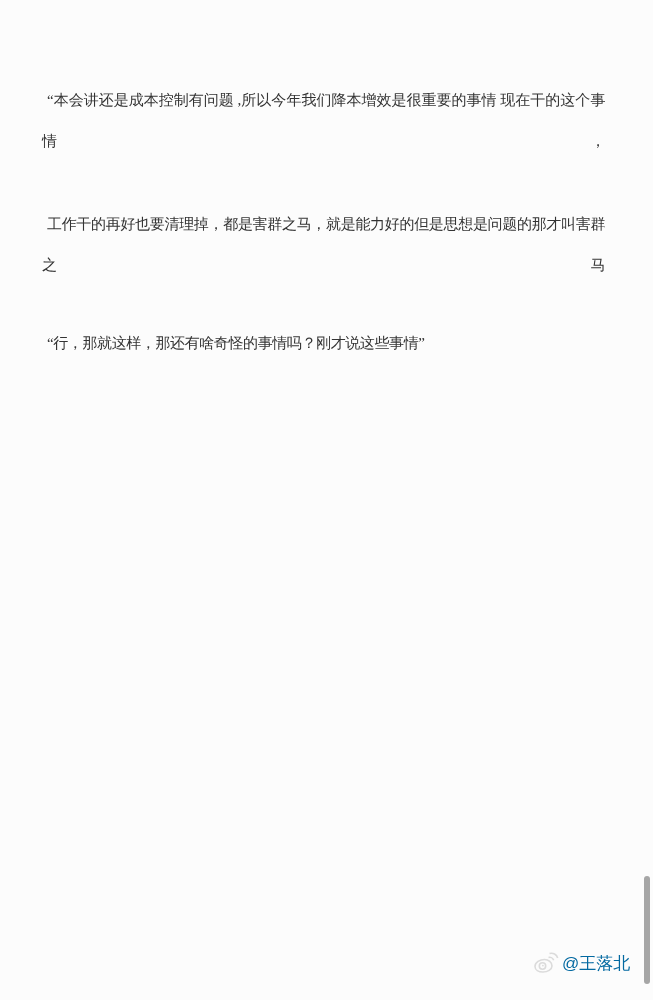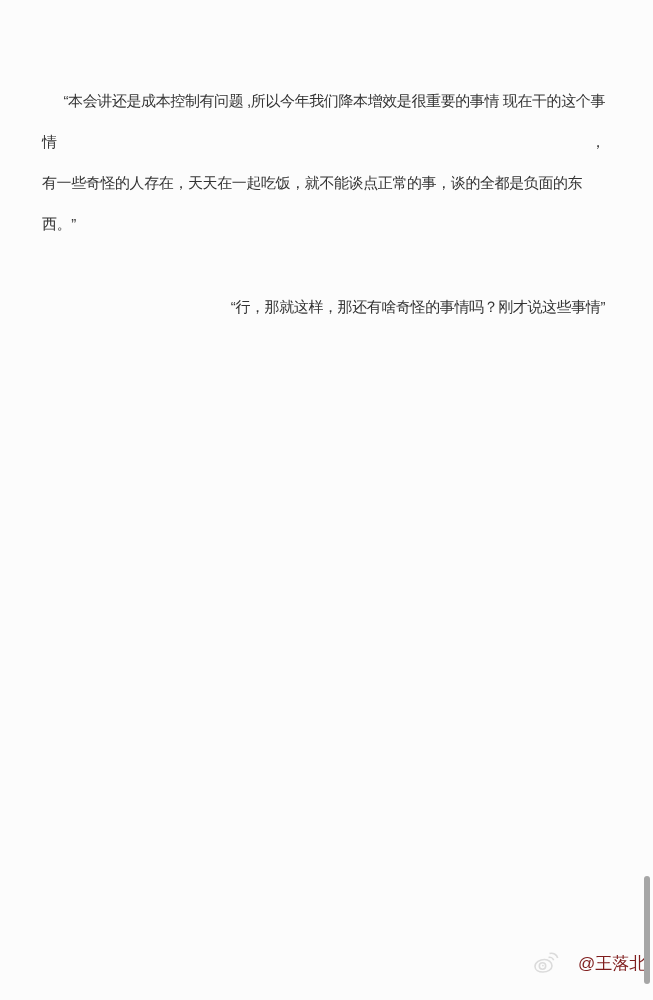--- a/index.html
+++ b/index.html
@@ -14,48 +14,48 @@
     color: #333333;
     overflow: hidden;
     position: relative;
   }
   .doc {
     padding: 80px 48px 0 42px;
   }
   .para {
     margin: 0;
     padding: 0;
+    font-family: Liberation Serif, serif;
   }
   .para-1 { margin-bottom: 42px; }
   .para-2 { margin-bottom: 37px; }
   .para-3 { margin-bottom: 82px; }
   .line {
     font-size: 15px;
     line-height: 41px;
     letter-spacing: -0.4px;
     text-align: left;
     white-space: normal;
   }
   .line.fill {
     text-align: justify;
     text-align-last: justify;
   }
   .para .line:first-child {
     text-indent: 5px;
-    text-align: right;
   }
   .watermark {
     position: absolute;
     left: 531px;
     top: 948px;
     height: 30px;
     display: flex;
     align-items: center;
-    gap: 19px;
-    color: #7f1d1d;
+    gap: 3px;
+    color: #0369a1;
     font-size: 17px;
     letter-spacing: 0;
     user-select: none;
   }
   .watermark svg {
     display: block;
   }
   .scroll-thumb {
     position: absolute;
     right: 3px;
@@ -65,23 +65,23 @@
     border-radius: 3px;
     background: #a6a6a6;
   }
 </style>
 </head>
 <body>
 
 <div class="doc" id="doc">
     <div class="para para-1">
       <div class="line fill">“本会讲还是成本控制有问题 ,所以今年我们降本增效是很重要的事情 现在干的这个事情，</div>
-      <div class="line">有一些奇怪的人存在，天天在一起吃饭，就不能谈点正常的事，谈的全都是负面的东西。”</div>
     </div>
     <div class="para para-2">
+      <div class="line fill">工作干的再好也要清理掉，都是害群之马，就是能力好的但是思想是问题的那才叫害群之马</div>
     </div>
     <div class="para para-3">
       <div class="line">“行，那就这样，那还有啥奇怪的事情吗？刚才说这些事情”</div>
     </div>
   </div>
 
 <div class="watermark">
   <span>
     <svg width="28" height="24" viewBox="0 0 28 24" fill="none" stroke="#dbdbdb" stroke-width="1.6">
       <path d="M13.5 8.5c-4.5 0-9.5 2.8-9.5 7 0 3.4 3.6 5.5 8 5.5s9-2.4 9-6c0-3.6-3.5-6.5-7.5-6.5z"></path>

